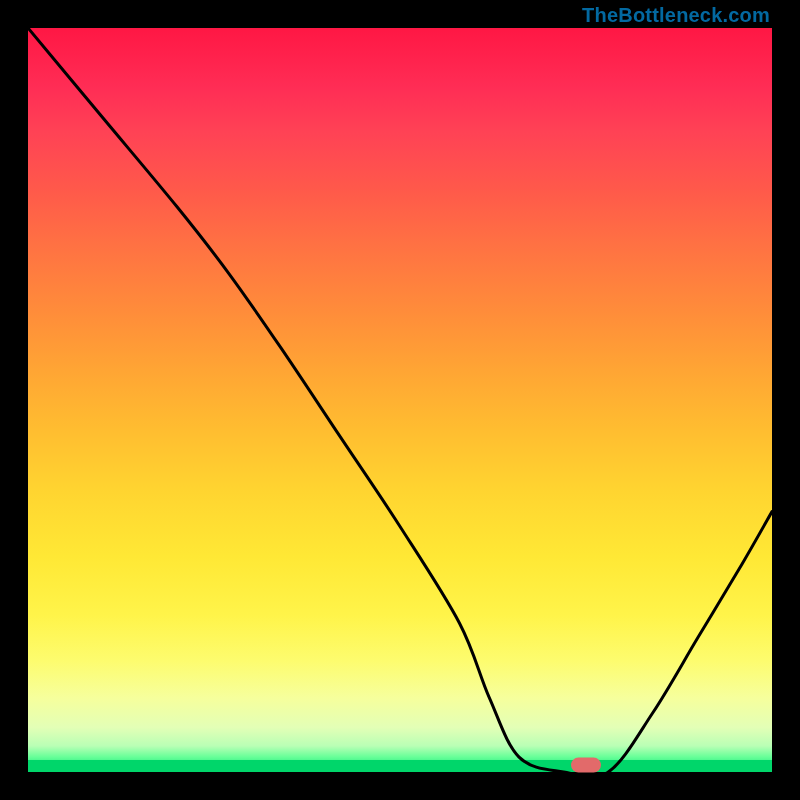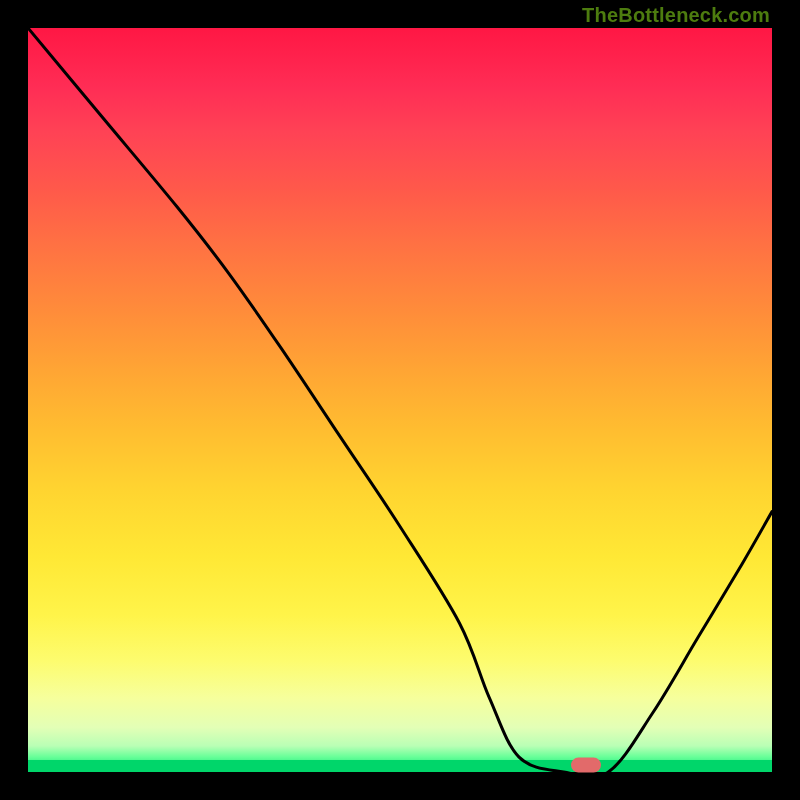--- a/index.html
+++ b/index.html
@@ -90,21 +90,21 @@
     width: 744px;
     height: 744px;
   }
   .watermark {
     position: absolute;
     top: 4px;
     right: 30px;
     font-family: Arial, Helvetica, sans-serif;
     font-size: 20px;
     font-weight: 600;
-    color: #4d7c0f;
+    color: #0369a1;
     letter-spacing: 0.2px;
   }
 </style>
 </head>
 <body>
 
 <div class="frame">
   <div class="watermark">TheBottleneck.com</div>
 
   <div class="plot-area">

